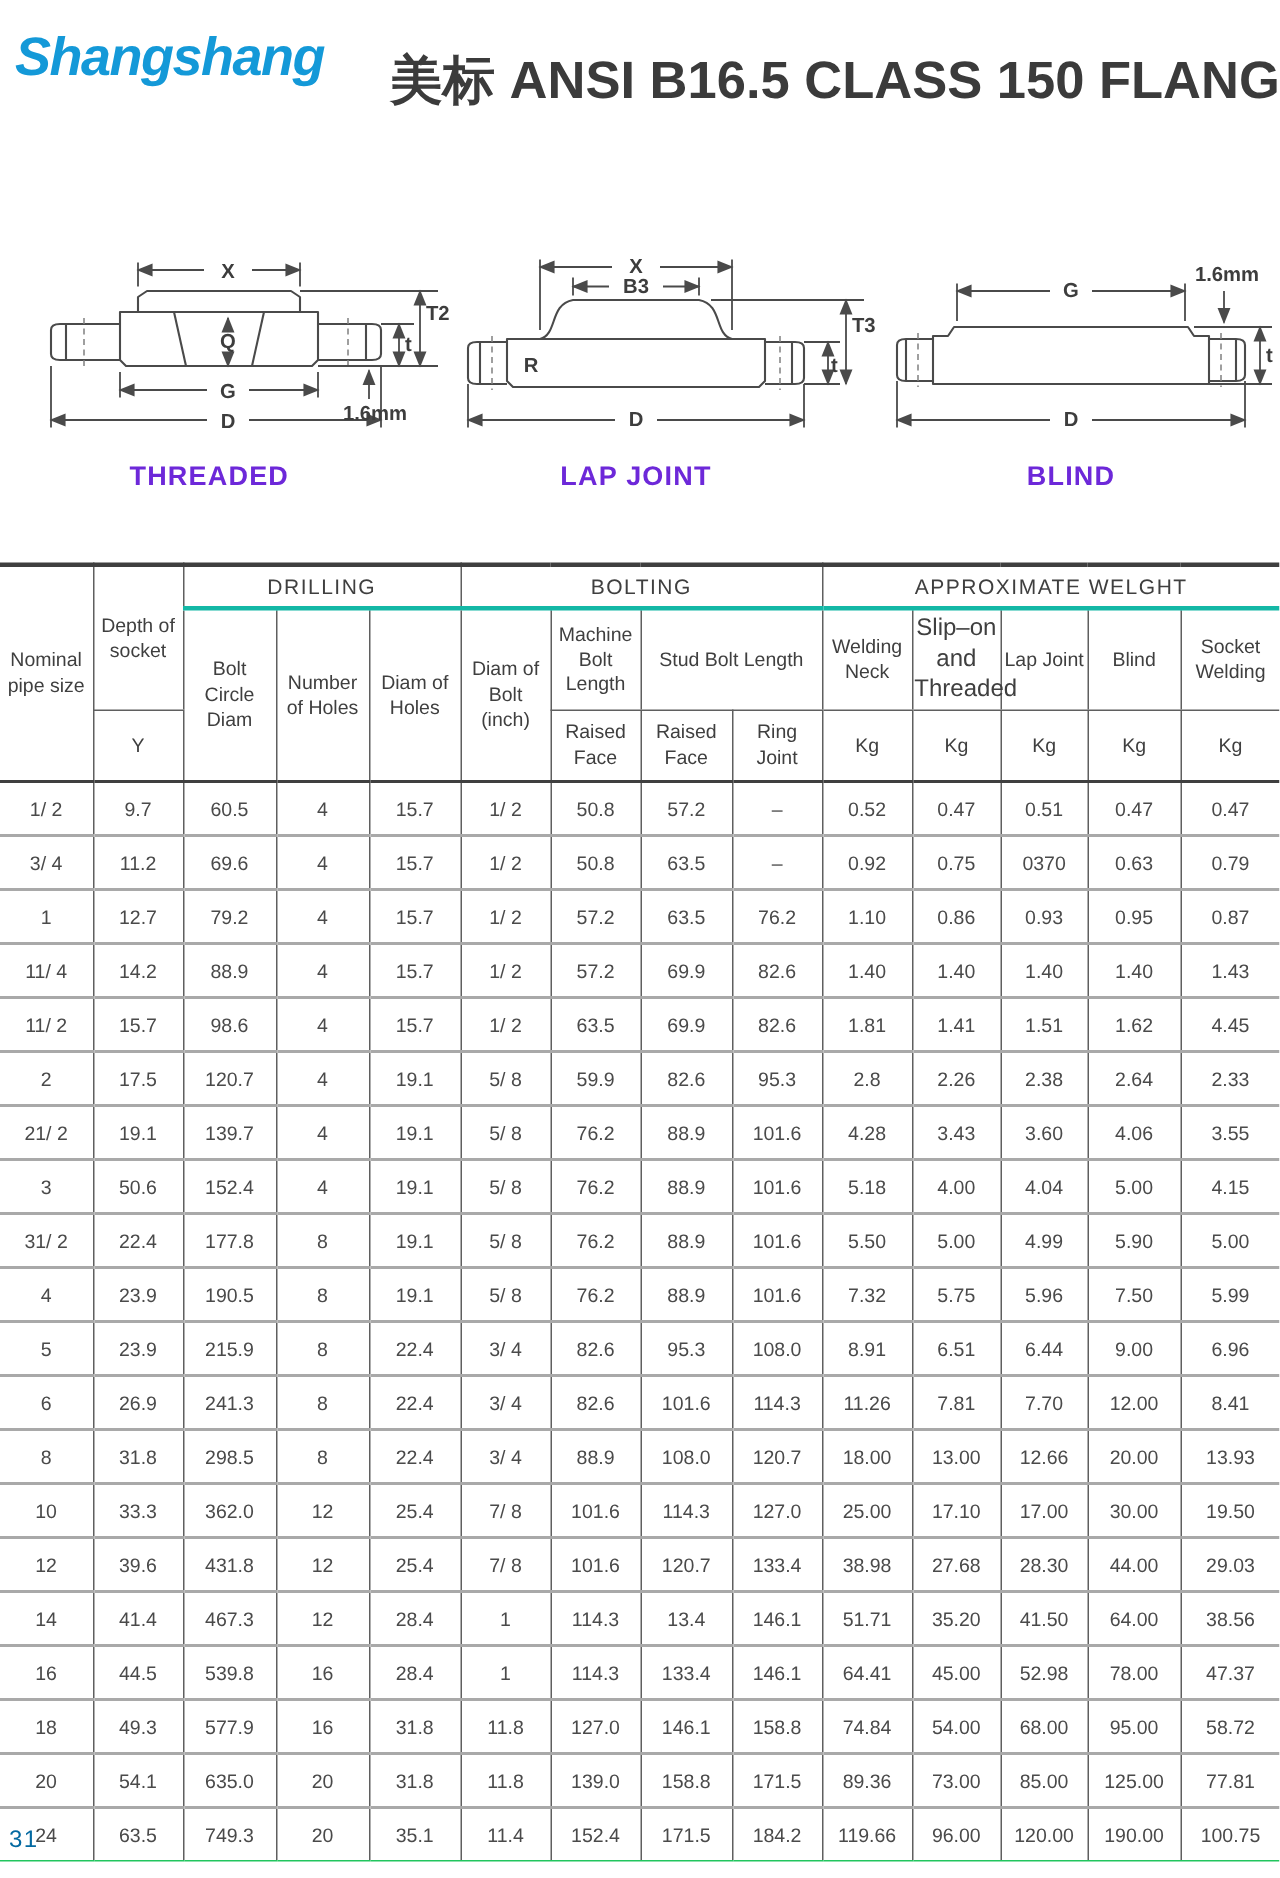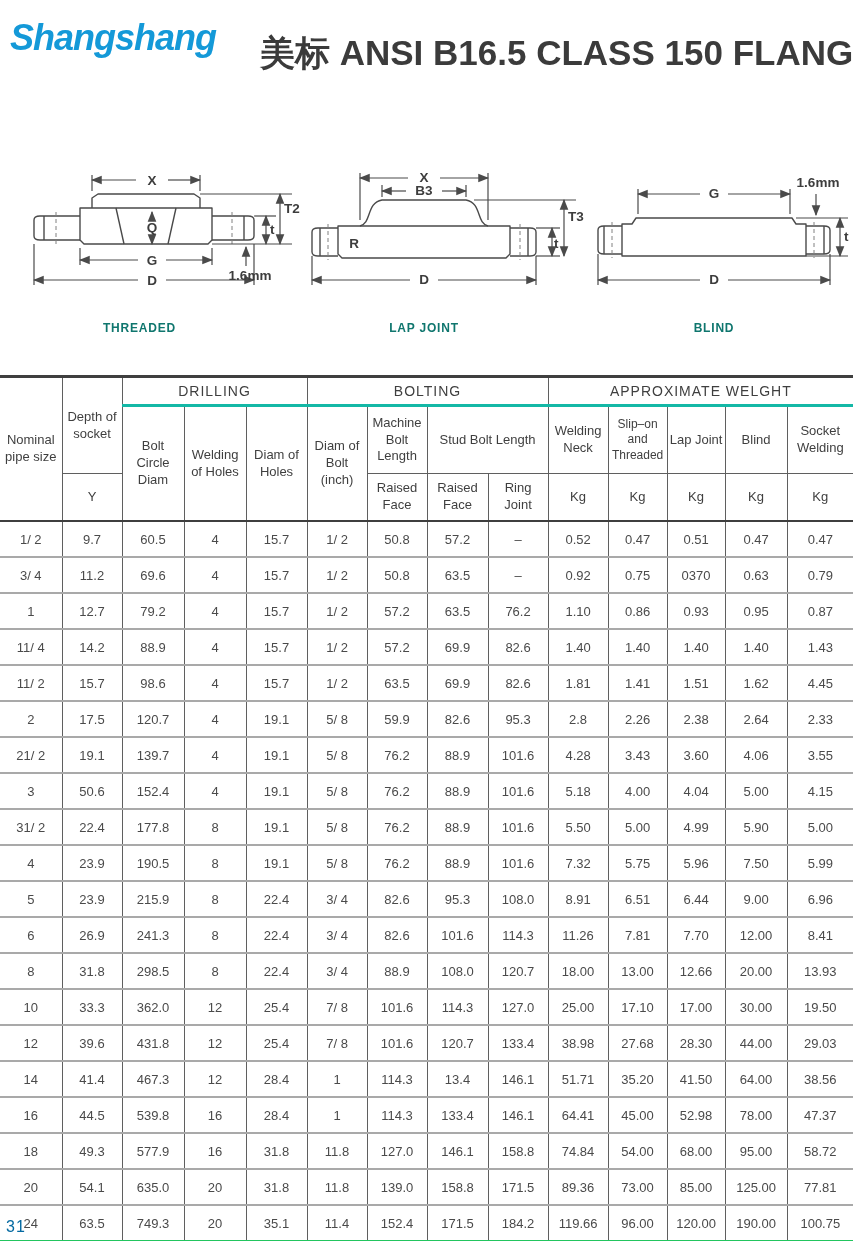--- a/index.html
+++ b/index.html
@@ -20,22 +20,22 @@
   .page-title{
     position:absolute;left:260px;top:30px;width:593px;text-align:center;
     font-size:35px;font-weight:600;color:#3b3b3b;white-space:nowrap;
   }
   
   .drawing{position:absolute;top:168px;}
   .d1{left:22px;width:278px;}
   .d2{left:302px;width:284px;}
   .d3{left:588px;width:265px;}
   .caption{
-    position:absolute;top:139px;text-align:center;font-size:12px;font-weight:bold;
-    color:#0f766e;letter-spacing:.8px;margin-top:14px;
+    position:absolute;top:139px;text-align:center;font-size:18px;font-weight:bold;
+    color:#6d28d9;letter-spacing:.8px;
   }
   .d1 .caption{left:0;width:235px;}
   .d2 .caption{left:0;width:244px;}
   .d3 .caption{left:0;width:252px;}
   svg text{
     font-family:"Liberation Sans",sans-serif;font-size:13.5px;font-weight:bold;fill:#3d3d3d;
   }
   
   .tbl-wrap{position:absolute;left:0;top:375px;width:853px;}
   table{border-collapse:collapse;table-layout:fixed;width:853px;}
@@ -50,21 +50,21 @@
   table{border-top:3px solid #3f3f3f;}
   .grp{
     height:26px;border-bottom:3px solid #14b8a6;font-size:14px;letter-spacing:1px;
   }
   .rowB th{height:66px;}
   .rowC th{height:46px;}
   .mid{border-bottom:1px solid #5f5f5f;}
   .hb{border-bottom:2px solid #3f3f3f;}
   tbody td{border-bottom:2px solid #a9a9a9;}
   tbody tr:last-child td{border-bottom:1px solid #22c55e;margin-left:24px;}
-  .small{font-size:12px;}
+  .small{font-size:16px;}
   
   .page-num{
     position:absolute;left:6px;top:1218px;font-size:16px;color:#0369a1;letter-spacing:1px;
   }
 </style>
 </head>
 <body>
 
 <div class="logo">
   <div class="logo-name">Shangshang</div>
@@ -235,21 +235,21 @@
     <thead>
       <tr class="rowA">
         <th rowspan="3" class="no-left hb">Nominal pipe size</th>
         <th rowspan="2" class="mid">Depth of socket</th>
         <th colspan="3" class="grp">DRILLING</th>
         <th colspan="4" class="grp">BOLTING</th>
         <th colspan="5" class="grp">APPROXIMATE WELGHT</th>
       </tr>
       <tr class="rowB">
         <th rowspan="2" class="hb">Bolt Circle Diam</th>
-        <th rowspan="2" class="hb">Welding of Holes</th>
+        <th rowspan="2" class="hb">Number of Holes</th>
         <th rowspan="2" class="hb">Diam of Holes</th>
         <th rowspan="2" class="hb">Diam of Bolt (inch)</th>
         <th class="mid">Machine Bolt Length</th>
         <th colspan="2" class="mid">Stud Bolt Length</th>
         <th class="mid">Welding Neck</th>
         <th class="mid small">Slip–on and Threaded</th>
         <th class="mid">Lap Joint</th>
         <th class="mid">Blind</th>
         <th class="mid">Socket Welding</th>
       </tr>

